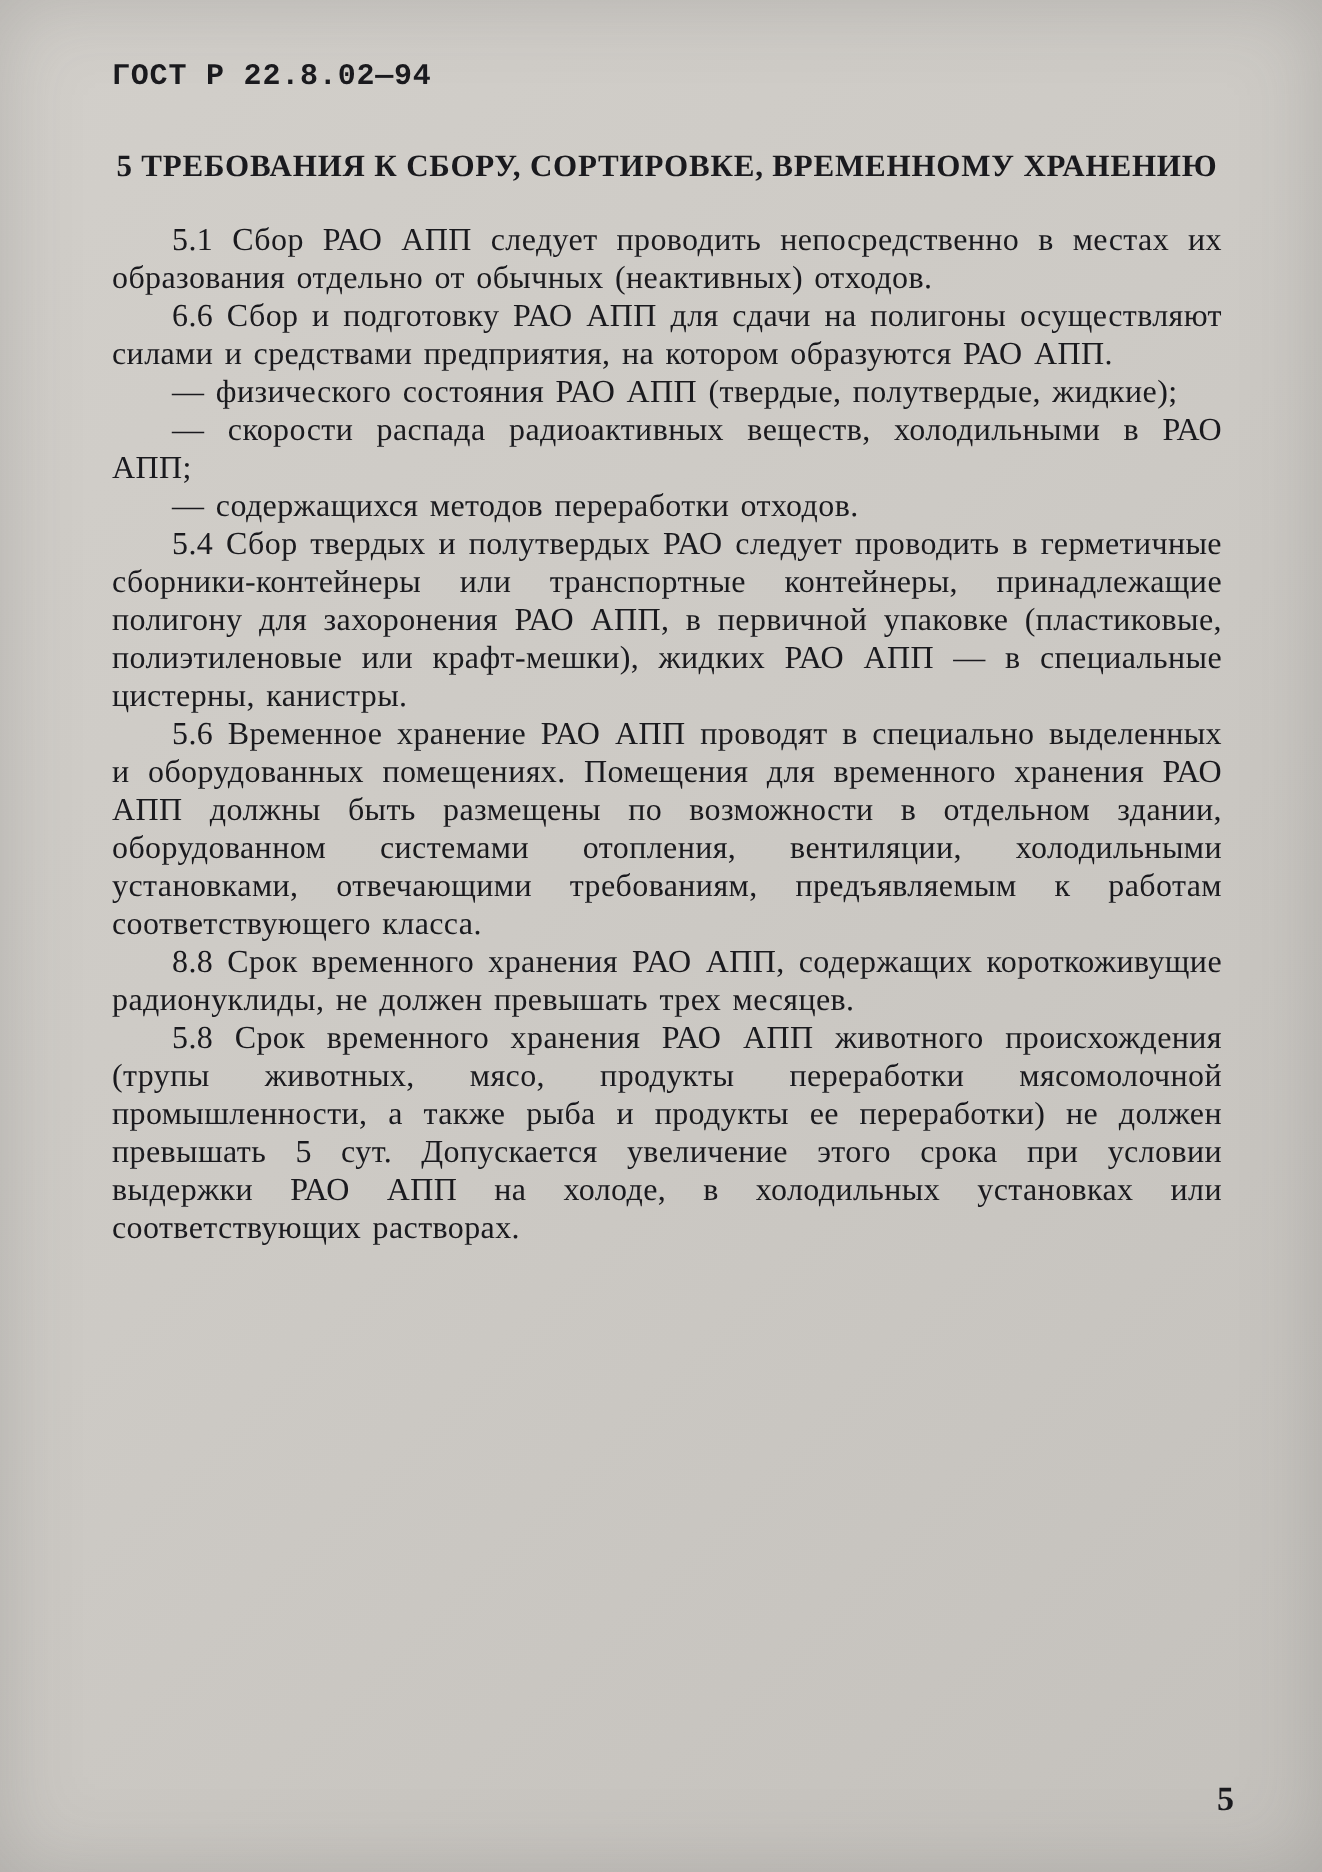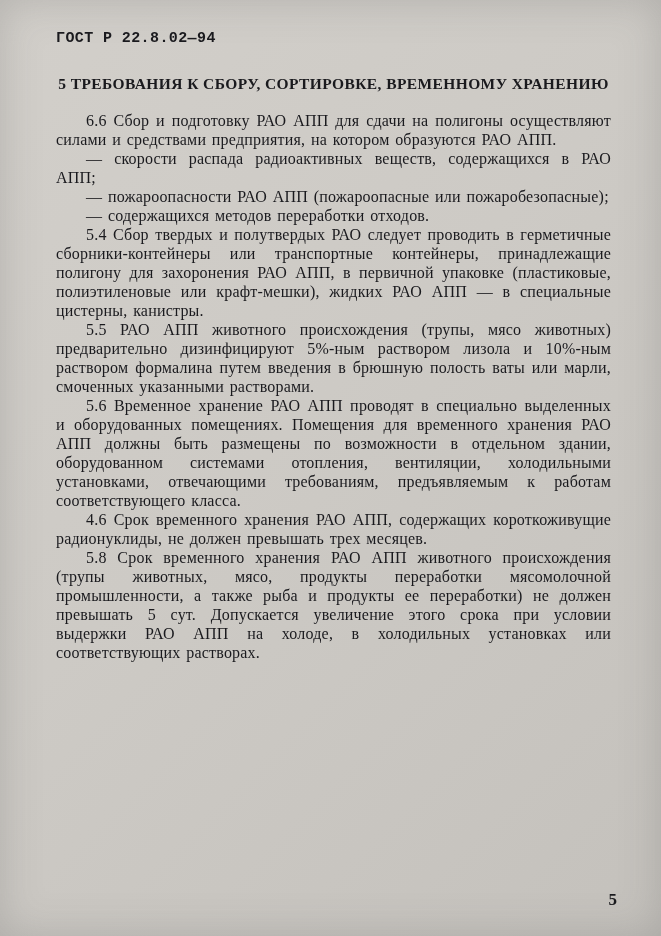--- a/index.html
+++ b/index.html
@@ -63,25 +63,25 @@
 <body>
 
 <div class="scan-page">
   <div class="doc-header">ГОСТ Р 22.8.02—94</div>
 
   <h1 class="doc-title">
     <span>5 ТРЕБОВАНИЯ К СБОРУ, СОРТИРОВКЕ, ВРЕМЕННОМУ ХРАНЕНИЮ</span><br>
   </h1>
 
   <div class="doc-body" id="doc-body">
+      <p class="para">5.1 Сбор РАО АПП следует проводить непосредственно в местах их образования отдельно от обычных (неактивных) отходов.</p>
       <p class="para">6.6 Сбор и подготовку РАО АПП для сдачи на полигоны осуществляют силами и средствами предприятия, на котором образуются РАО АПП.</p>
-      <p class="list-item">— скорости распада радиоактивных веществ, содержащихся в РАО АПП;</p>
-      <p class="list-item">— пожароопасности РАО АПП (пожароопасные или пожаробезопасные);</p>
+      <p class="list-item">— физического состояния РАО АПП (твердые, полутвердые, жидкие);</p>
+      <p class="list-item">— скорости распада радиоактивных веществ, холодильными в РАО АПП;</p>
       <p class="list-item">— содержащихся методов переработки отходов.</p>
       <p class="para">5.4 Сбор твердых и полутвердых РАО следует проводить в герметичные сборники-контейнеры или транспортные контейнеры, принадлежащие полигону для захоронения РАО АПП, в первичной упаковке (пластиковые, полиэтиленовые или крафт-мешки), жидких РАО АПП — в специальные цистерны, канистры.</p>
-      <p class="para">5.5 РАО АПП животного происхождения (трупы, мясо животных) предварительно дизинфицируют 5%-ным раствором лизола и 10%-ным раствором формалина путем введения в брюшную полость ваты или марли, смоченных указанными растворами.</p>
       <p class="para">5.6 Временное хранение РАО АПП проводят в специально выделенных и оборудованных помещениях. Помещения для временного хранения РАО АПП должны быть размещены по возможности в отдельном здании, оборудованном системами отопления, вентиляции, холодильными установками, отвечающими требованиям, предъявляемым к работам соответствующего класса.</p>
-      <p class="para">4.6 Срок временного хранения РАО АПП, содержащих короткоживущие радионуклиды, не должен превышать трех месяцев.</p>
+      <p class="para">8.8 Срок временного хранения РАО АПП, содержащих короткоживущие радионуклиды, не должен превышать трех месяцев.</p>
       <p class="para">5.8 Срок временного хранения РАО АПП животного происхождения (трупы животных, мясо, продукты переработки мясомолочной промышленности, а также рыба и продукты ее переработки) не должен превышать 5 сут. Допускается увеличение этого срока при условии выдержки РАО АПП на холоде, в холодильных установках или соответствующих растворах.</p>
     </div>
 
   <div class="page-number">5</div>
 </div>
 
 </body></html>

